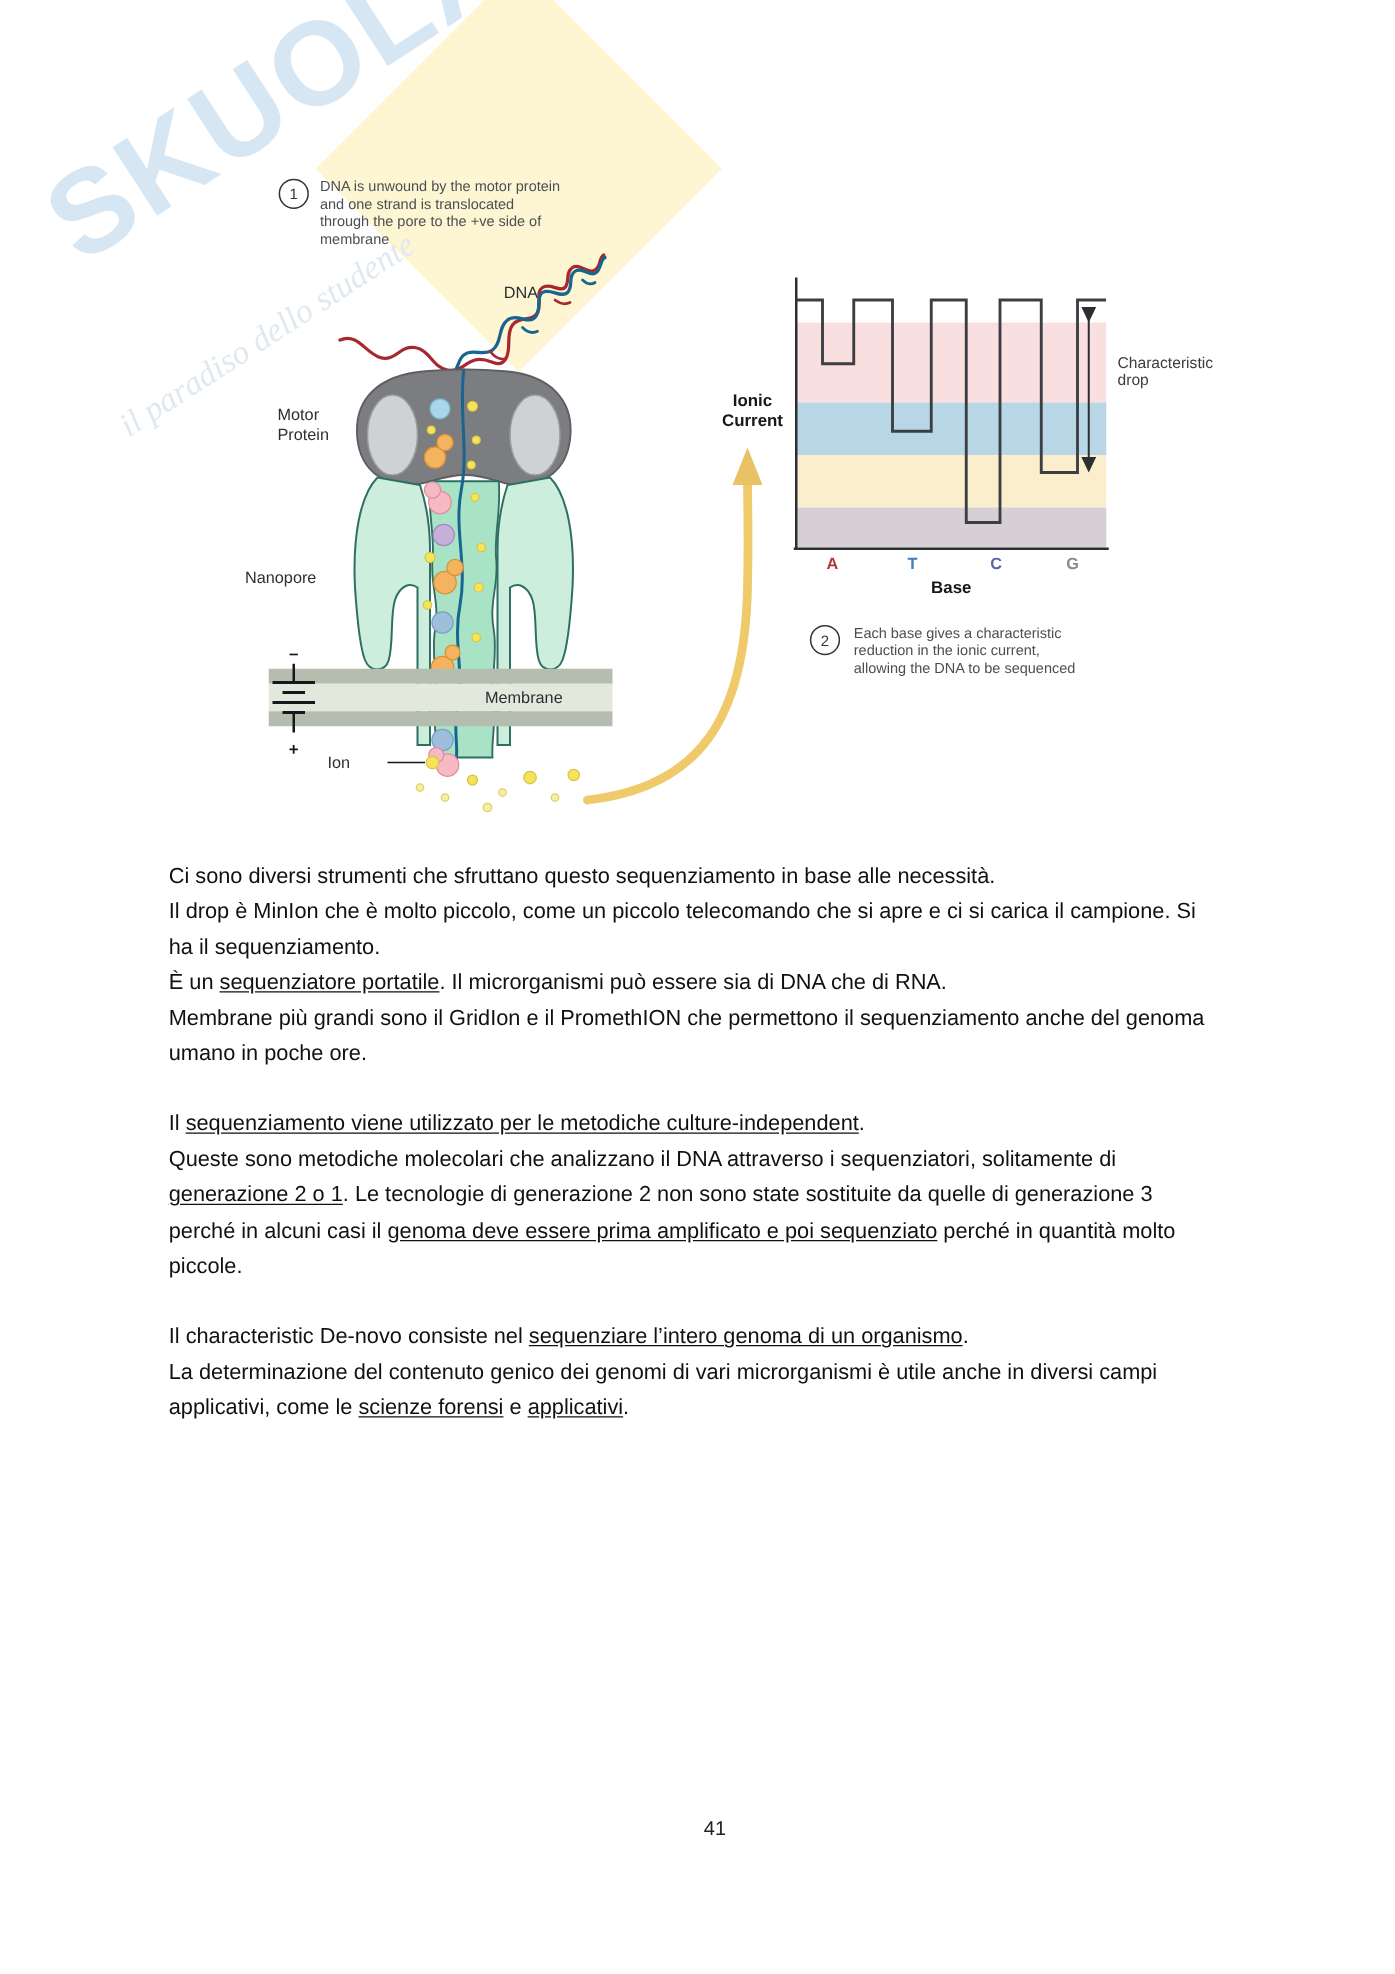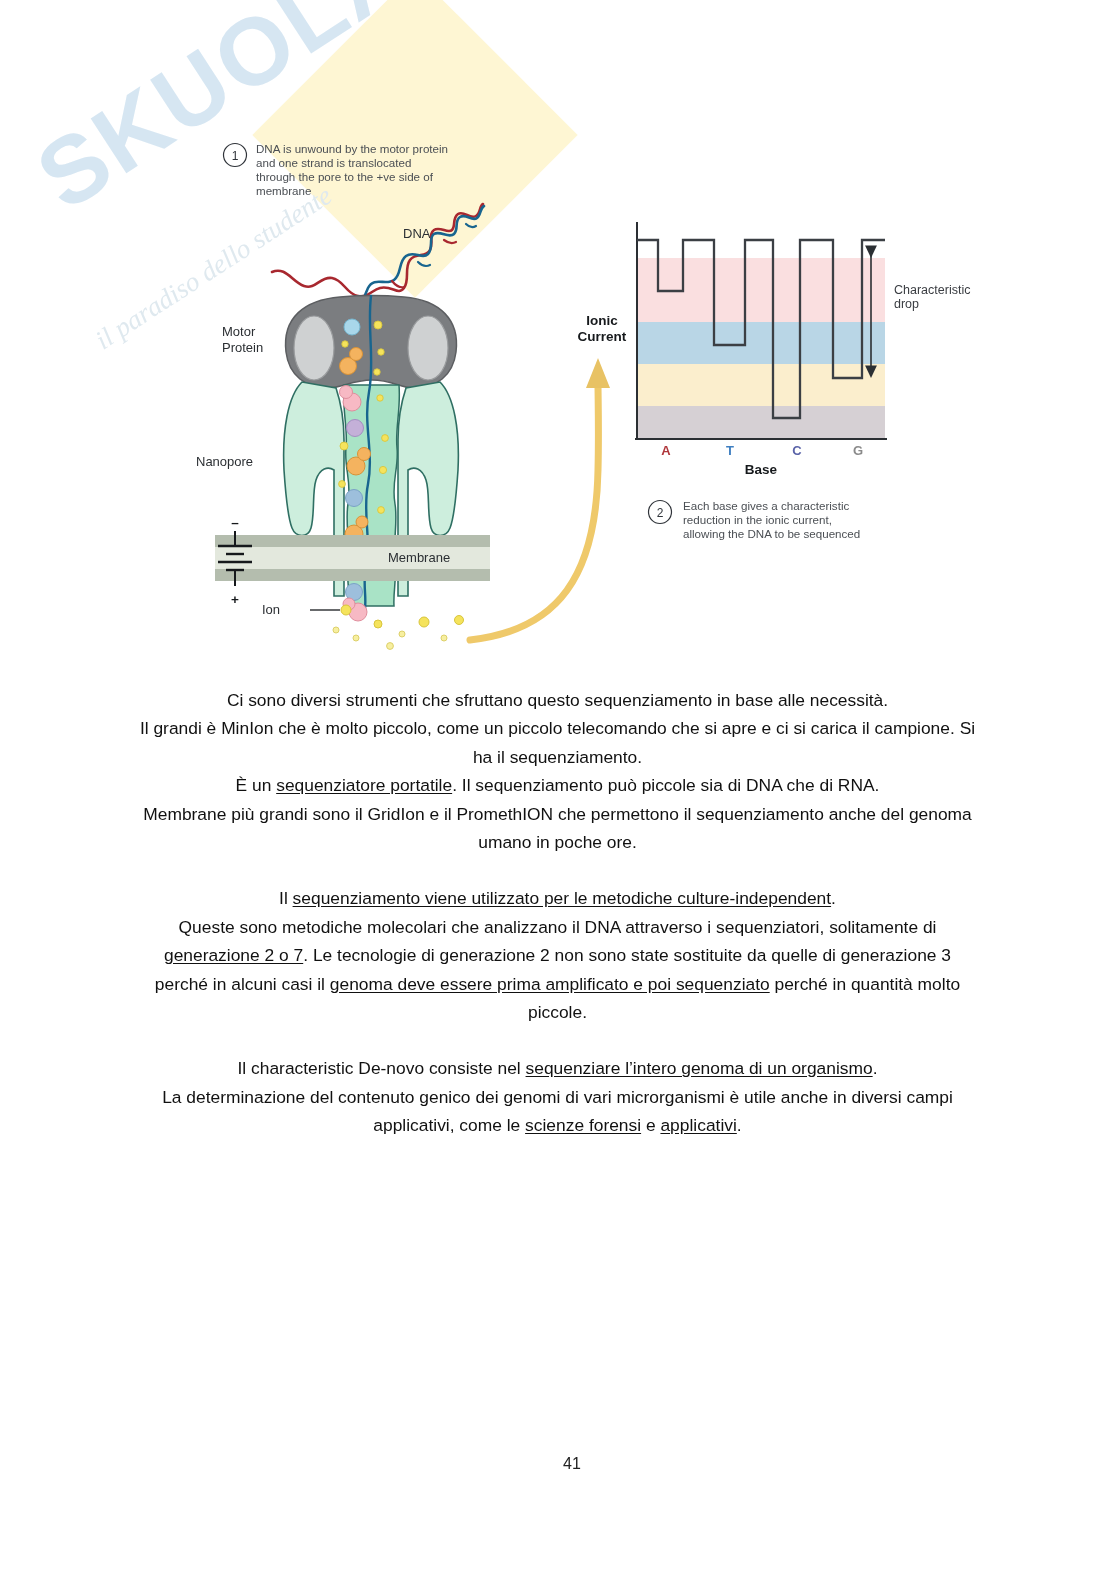--- a/index.html
+++ b/index.html
@@ -40,21 +40,21 @@
   .cap-num{ font-family:"Liberation Sans", sans-serif; font-size:12px; fill:#30343a; }
   .lbl{ font-family:"Liberation Sans", sans-serif; font-size:13px; fill:#2b2f33; }
   .lbl-b{ font-family:"Liberation Sans", sans-serif; font-size:13.5px; font-weight:bold; fill:#16191c; }
   .axis-b{ font-family:"Liberation Sans", sans-serif; font-size:13px; font-weight:bold; }
   .cdrop{ font-family:"Liberation Sans", sans-serif; font-size:12.5px; fill:#3a3d42; }
 
   
   #prose{
     position:absolute; left:135px; top:686px; width:845px; z-index:3;
     font-family:"Liberation Sans", sans-serif;
-    font-size:17.4px; line-height:28.4px; color:#111;text-align:center;
+    font-size:17.4px; line-height:28.4px; color:#111;
   }
   #prose p{ margin:0 0 28px 0; }
   #prose p:last-child{ margin-bottom:0; }
   #prose b{ font-weight:normal; }
   #prose u{ text-decoration:underline; text-underline-offset:2px;margin-top:28px; }
 
   #pagenum{
     position:absolute; left:14px; top:1455px; width:1116px; text-align:center;
     font-family:"Liberation Sans", sans-serif; font-size:16px; color:#222; z-index:3;
   }
@@ -255,28 +255,28 @@
     <text class="cap-txt" x="683" y="510">Each base gives a characteristic</text>
     <text class="cap-txt" x="683" y="524">reduction in the ionic current,</text>
     <text class="cap-txt" x="683" y="538">allowing the DNA to be sequenced</text>
   </g>
 </svg>
 </div>
 
 <div id="prose">
   <p>
     <span>Ci sono diversi strumenti che sfruttano questo sequenziamento in base alle necessità.</span><br>
-    <span>Il grandi è </span><b>MinIon</b><span> che è molto piccolo, come un piccolo telecomando che si apre e ci si carica il campione. Si ha il sequenziamento.</span><br>
-    <span>È un </span><u>sequenziatore portatile</u><span>. Il sequenziamento può piccole sia di DNA che di RNA.</span><br>
+    <span>Il drop è </span><b>MinIon</b><span> che è molto piccolo, come un piccolo telecomando che si apre e ci si carica il campione. Si ha il sequenziamento.</span><br>
+    <span>È un </span><u>sequenziatore portatile</u><span>. Il microrganismi può essere sia di DNA che di RNA.</span><br>
     <span>Membrane più grandi sono il </span><b>GridIon</b><span> e il </span><b>PromethION</b><span> che permettono il sequenziamento anche del genoma umano in poche ore.</span>
   </p>
 
   <p>
     <span>Il </span><u>sequenziamento viene utilizzato per le metodiche culture-independent</u><span>.</span><br>
-    <span>Queste sono </span><b>metodiche molecolari</b><span> che analizzano il DNA attraverso i sequenziatori, solitamente di </span><u>generazione 2 o 7</u><span>. Le tecnologie di generazione 2 non sono state sostituite da quelle di generazione 3 perché in alcuni casi il </span><u>genoma deve essere prima amplificato e poi sequenziato</u><span> perché in quantità molto piccole.</span>
+    <span>Queste sono </span><b>metodiche molecolari</b><span> che analizzano il DNA attraverso i sequenziatori, solitamente di </span><u>generazione 2 o 1</u><span>. Le tecnologie di generazione 2 non sono state sostituite da quelle di generazione 3 perché in alcuni casi il </span><u>genoma deve essere prima amplificato e poi sequenziato</u><span> perché in quantità molto piccole.</span>
   </p>
 
   <p>
     <span>Il </span><b>characteristic De-novo</b><span> consiste nel </span><u>sequenziare l’intero genoma di un organismo</u><span>.</span><br>
     <span>La determinazione del contenuto genico dei genomi di vari microrganismi è utile anche in diversi campi applicativi, come le </span><u>scienze forensi</u><span> e </span><u>applicativi</u><span>.</span>
   </p>
 </div>
 
 <div id="pagenum">41</div>
 

